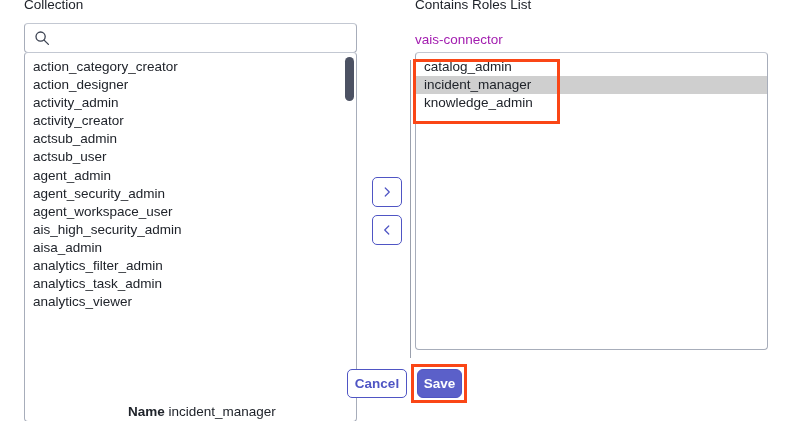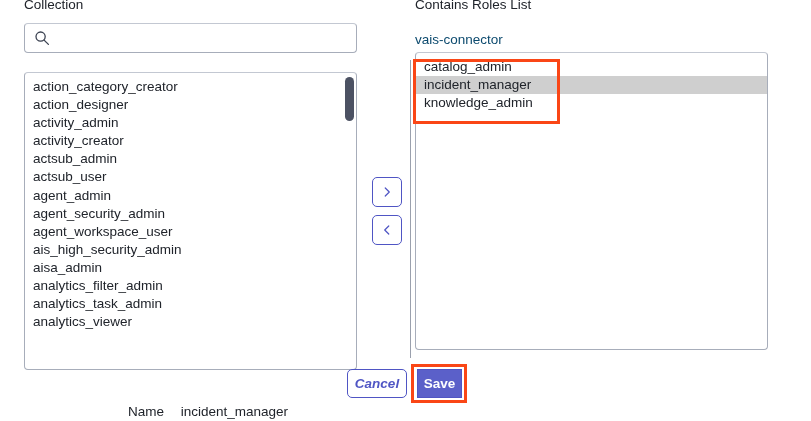--- a/index.html
+++ b/index.html
@@ -29,21 +29,21 @@
   }
   #left-heading  { left: 24px;  top: -3px; }
   #right-heading { left: 415px; top: -3px; }
 
   
   #right-sublabel {
     left: 415px;
     top: 31px;
     font-size: 13.5px;
     line-height: 17px;
-    color: #0c4a6e;
+    color: #a21caf;
     white-space: nowrap;
   }
 
   
   #search-field {
     left: 24px;
     top: 23px;
     width: 333px;
     height: 30px;
     box-sizing: border-box;
@@ -78,21 +78,21 @@
   
   .listbox {
     box-sizing: border-box;
     border: 1px solid #a7adba;
     border-top-color: #c3c8d2;
     border-radius: 4px;
     background: #ffffff;
     overflow: hidden;
     position: absolute;
   }
-  #left-listbox  { left: 24px;  top: 72px; width: 333px; height: 298px; }
+  #left-listbox  { left: 24px;  top: 52px; width: 333px; height: 370px; }
   #right-listbox { left: 415px; top: 52px; width: 353px; height: 298px; }
 
   .list-scroll {
     position: absolute;
     inset: 0;
     overflow: hidden;
     padding: 5px 0 0 0;
   }
   .list-item {
     font-size: 13.5px;
@@ -166,50 +166,49 @@
     box-sizing: border-box;
     border: 1px solid #4f55c4;
     border-radius: 5px;
     background: #ffffff;
     color: #4f55c4;
     font-family: "Liberation Sans", sans-serif;
     font-size: 13.5px;
     font-weight: bold;
     cursor: pointer;
     padding: 0;
-    font-style: italic;
   }
   #btn-save {
     position: absolute;
     left: 417px;
     top: 369px;
     width: 45px;
     height: 29px;
     box-sizing: border-box;
     border: 1px solid #4f55c4;
-    border-radius: 0;
+    border-radius: 6px;
     background: #5b60c9;
     color: #ffffff;
     font-family: "Liberation Sans", sans-serif;
     font-size: 13.5px;
     font-weight: bold;
     cursor: pointer;
     padding: 0;
   }
 
   
   #name-row {
     left: 128px;
     top: 403px;
     font-size: 13.5px;
     line-height: 17px;
     white-space: nowrap;
     color: #20242b;
   }
-  #name-label { margin-right: 13px; }
+  #name-label { margin-right: 0; font-weight: bold; }
 
   
   .annot {
     position: absolute;
     border: 3px solid #fa4616;
     box-sizing: border-box;
     pointer-events: none;
     background: transparent;
   }
   #annot-roles { left: 413px; top: 59px; width: 147px; height: 65px; }

